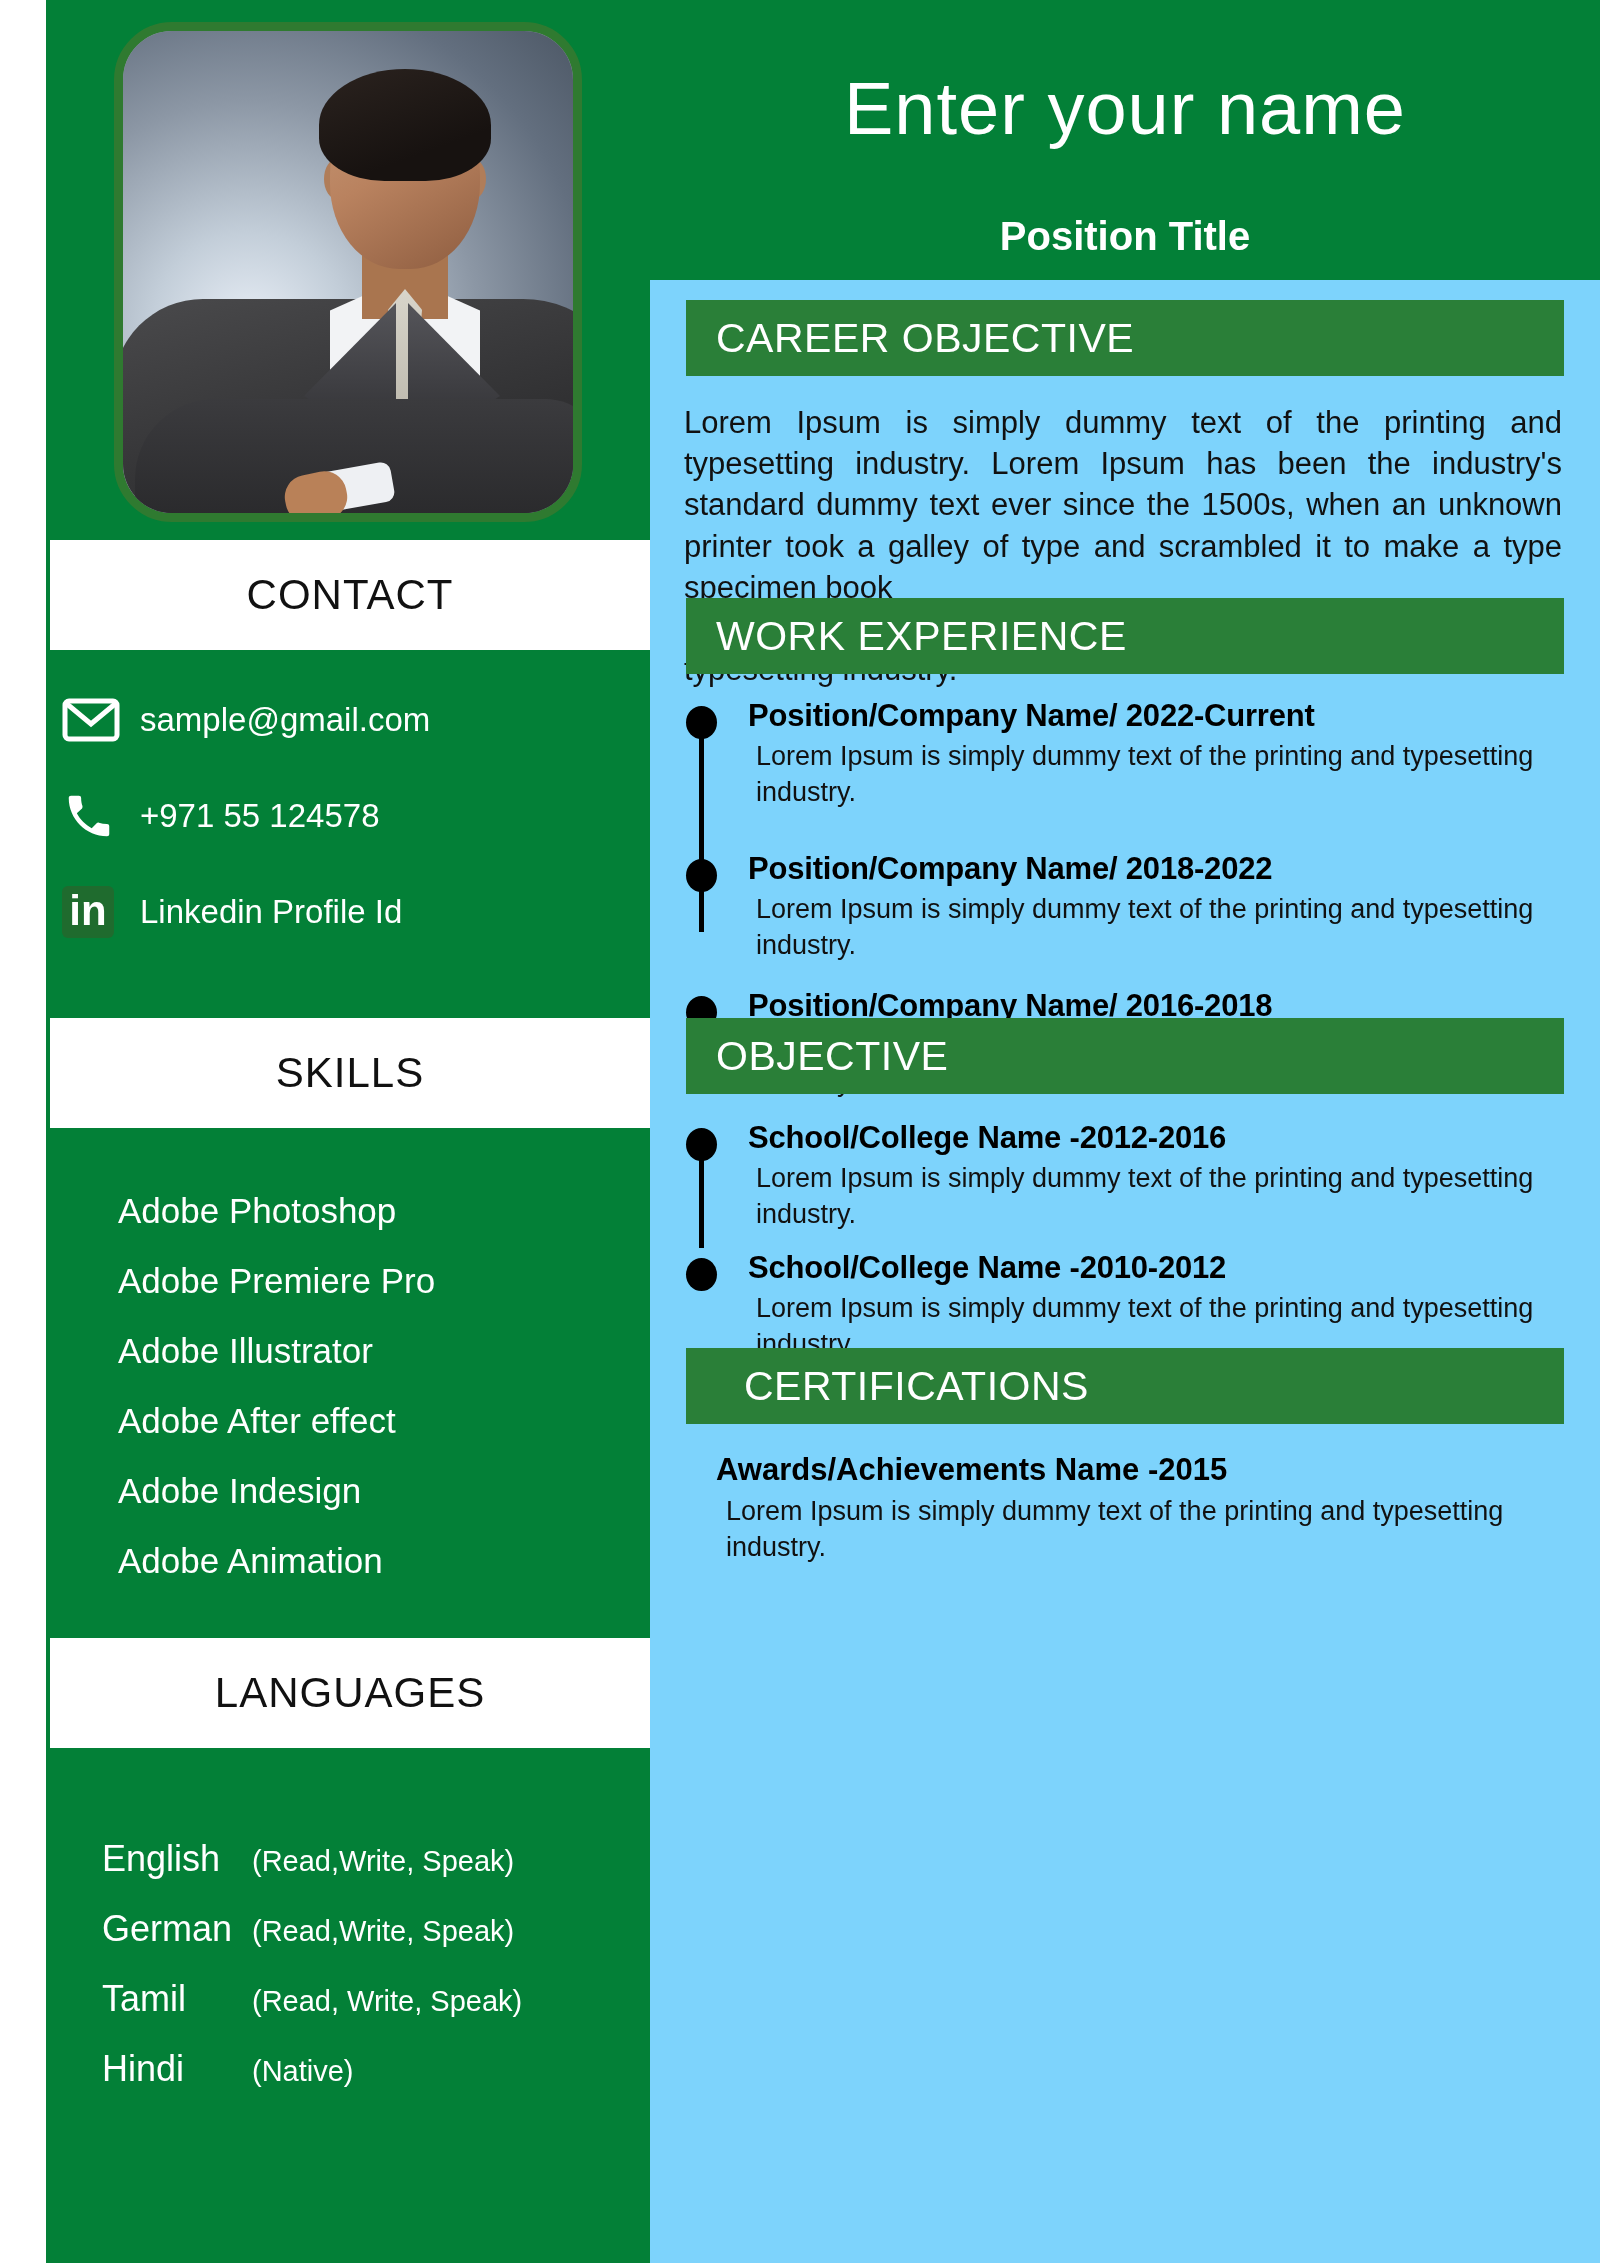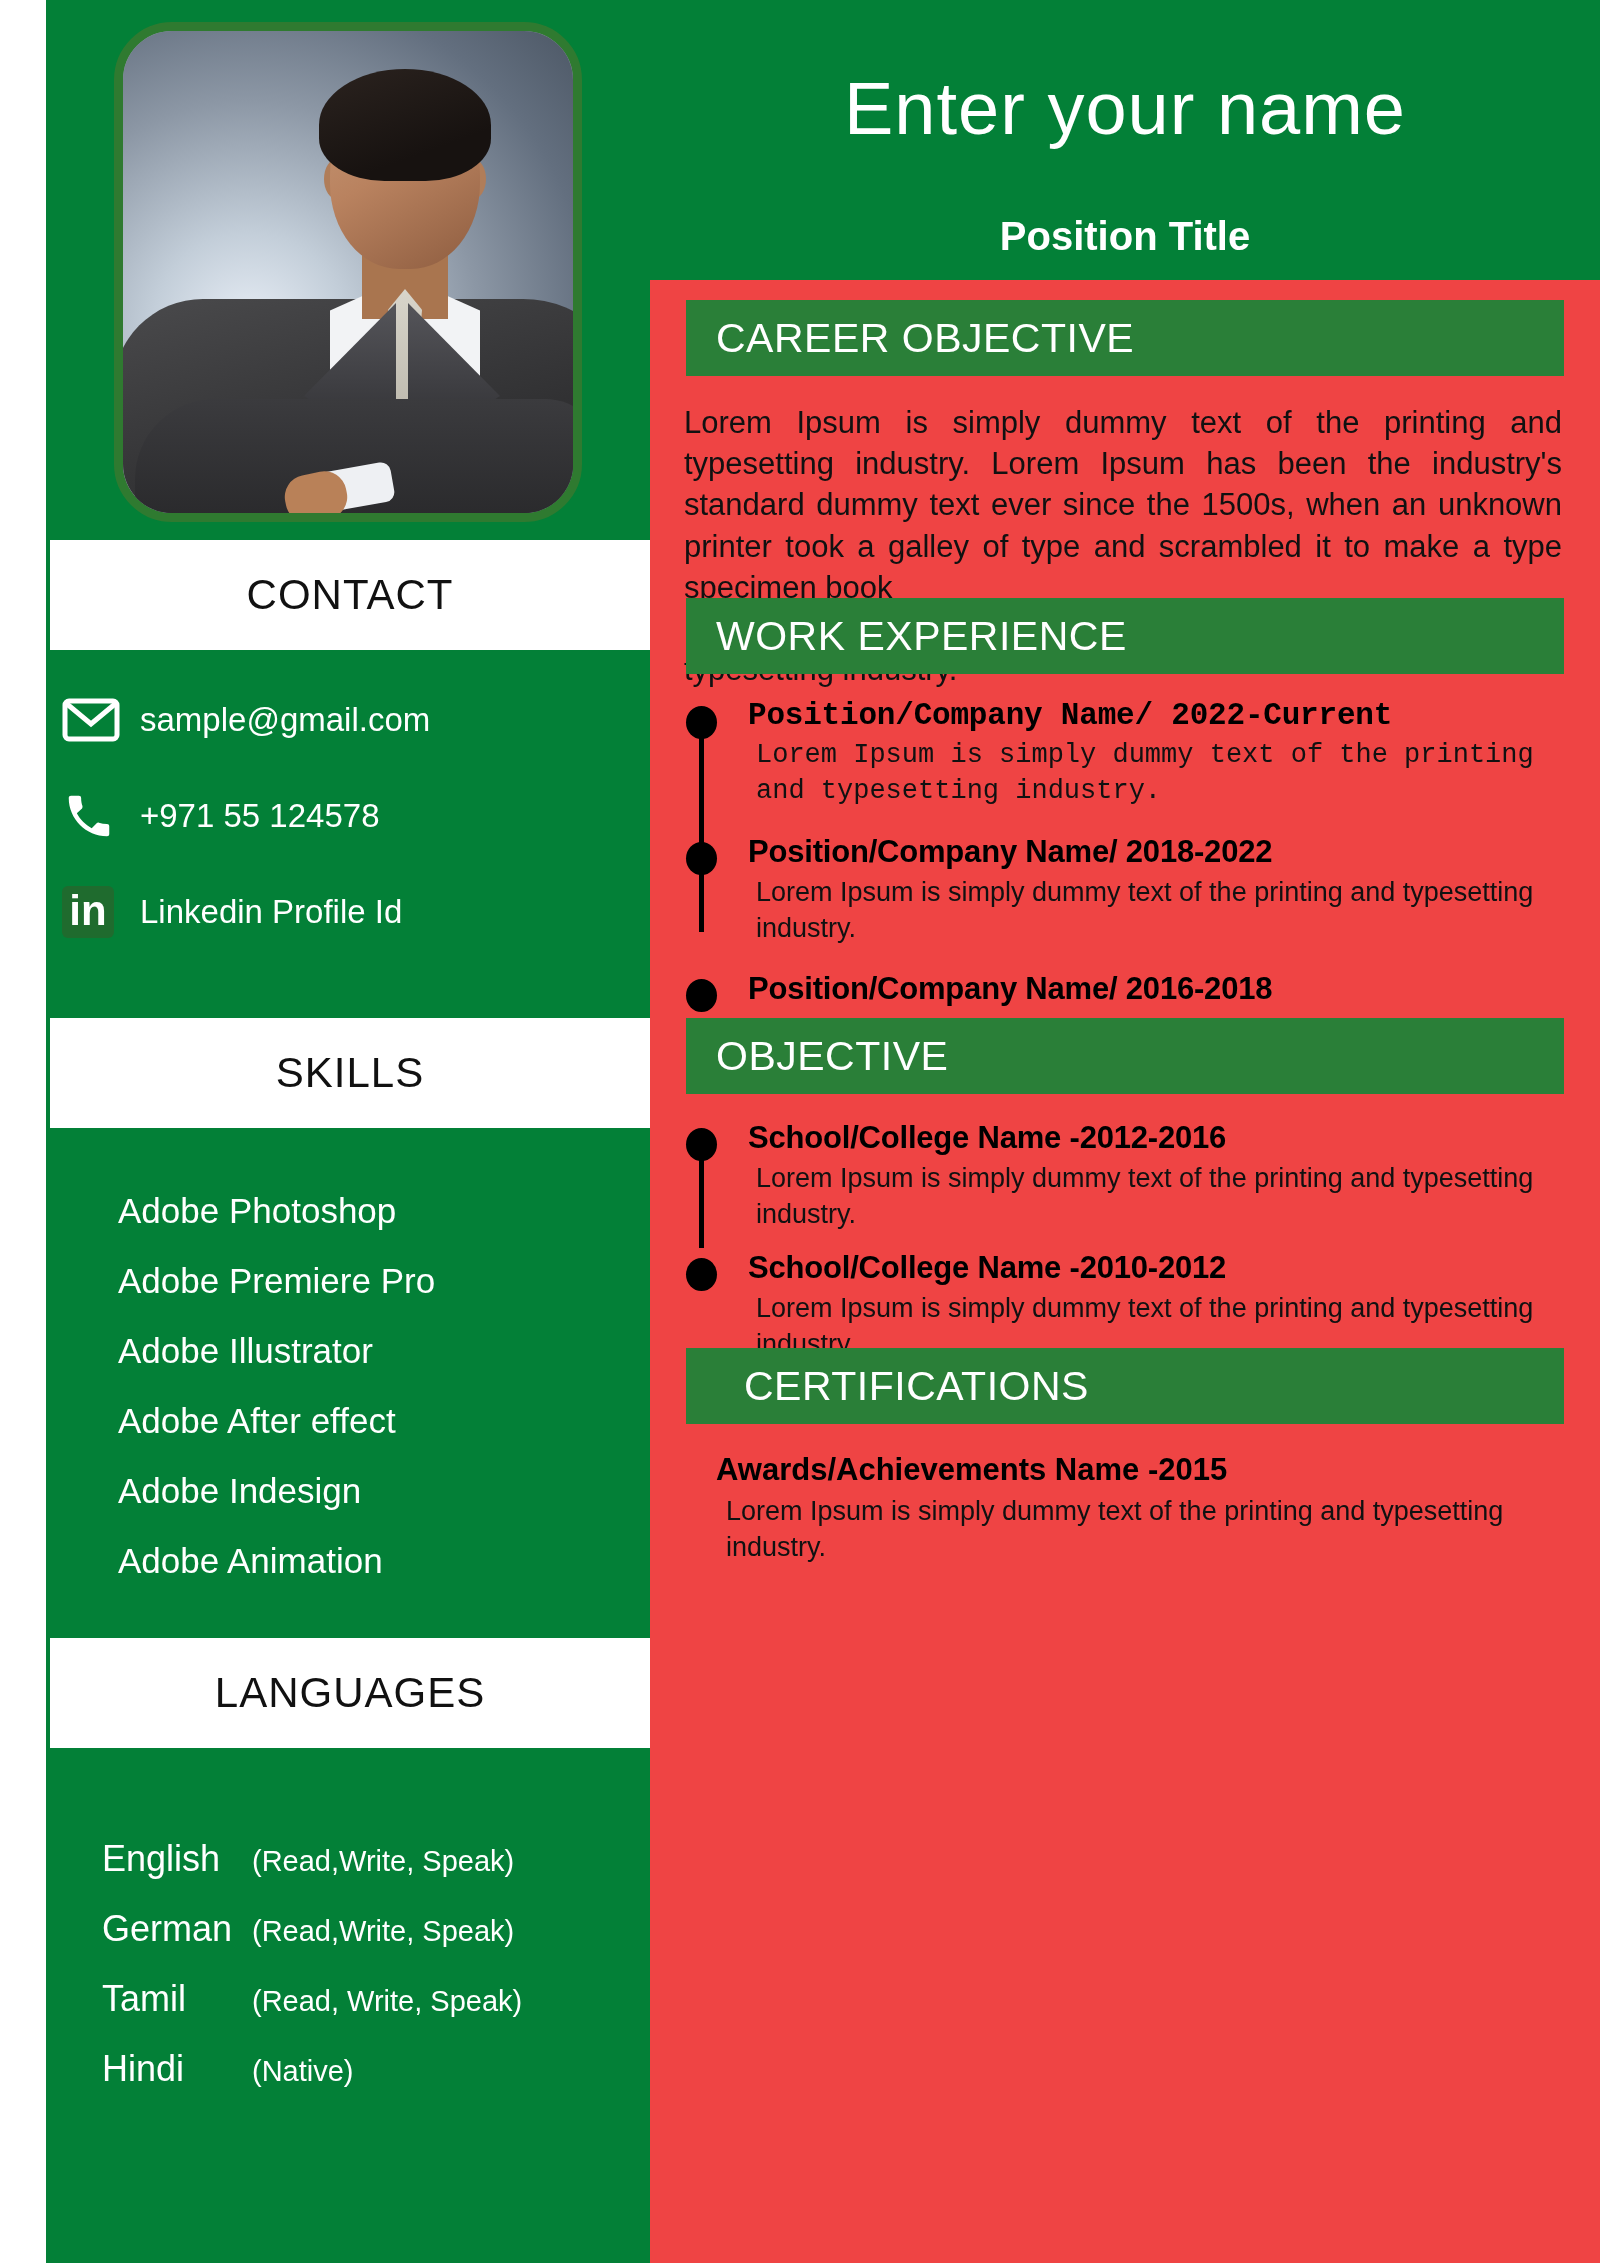--- a/index.html
+++ b/index.html
@@ -131,21 +131,21 @@
   }
   .name {
     position:absolute; left:650px; top:66px; width:950px; text-align:center;
     color:#ffffff; font-size:74px; font-weight:400; letter-spacing:1px;
   }
   .position {
     position:absolute; left:650px; top:186px; width:950px; text-align:center;
     color:#ffffff; font-size:40px; font-weight:700;margin-top:28px;
   }
 
-  .right-col { position:absolute; left:650px; top:280px; width:950px; height:1983px; background:#ef4444; }
+  .right-col { position:absolute; left:650px; top:280px; width:950px; height:1983px; background:#7dd3fc; }
 
   .sec-bar {
     position:absolute; left:36px; width:878px; height:76px;
     background:#2a7f38; display:flex; align-items:center;
   }
   .sec-bar-title {
     color:#ffffff; font-size:41px; font-weight:400; letter-spacing:0.5px; padding-left:30px;
   }
 
   .objective {
@@ -284,21 +284,21 @@
     <div class="objective" style="top:122px;">
       <p>Lorem Ipsum is simply dummy text of the printing and typesetting industry. Lorem Ipsum has been the industry's standard dummy text ever since the 1500s, when an unknown printer took a galley of type and scrambled it to make a type specimen book</p>
       <p style="text-align:left;">Lorem Ipsum is simply dummy text of the printing and typesetting industry.</p>
     </div>
 
     <div class="sec-bar" style="top:318px;">
       <span class="sec-bar-title">WORK EXPERIENCE</span>
     </div>
     <div class="timeline" style="top:418px;">
       <div class="tl-line" style="top:24px; height:210px;"></div>
-      <div class="tl-item" style="margin-bottom:24px;font-family:Liberation Mono, monospace;">
+      <div class="tl-item" style="margin-bottom:40px;">
         <span class="tl-dot"></span>
         <div class="tl-title">Position/Company Name/ 2022-Current</div>
         <div class="tl-desc">Lorem Ipsum is simply dummy text of the printing and typesetting industry.</div>
       </div>
       <div class="tl-item" style="margin-bottom:24px;">
         <span class="tl-dot"></span>
         <div class="tl-title">Position/Company Name/ 2018-2022</div>
         <div class="tl-desc">Lorem Ipsum is simply dummy text of the printing and typesetting industry.</div>
       </div>
       <div class="tl-item">

